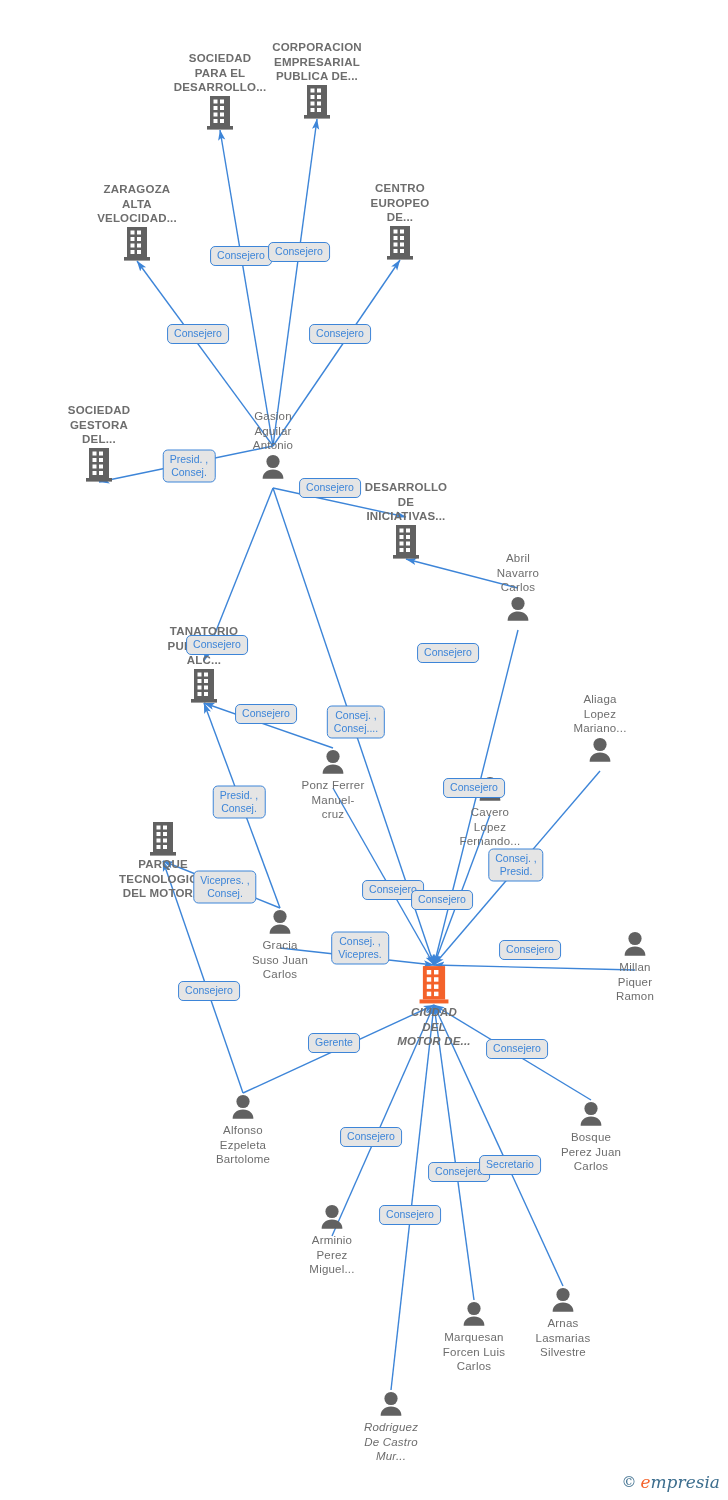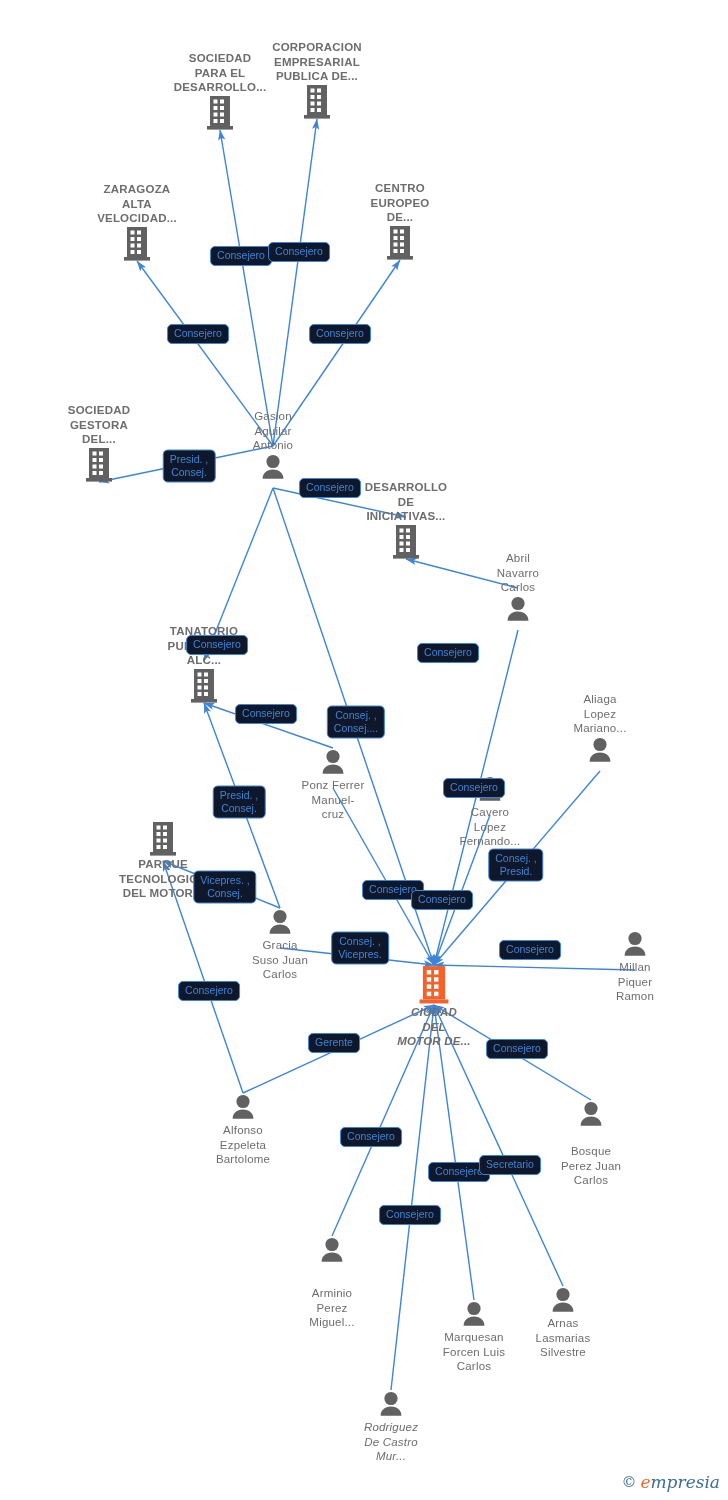--- a/index.html
+++ b/index.html
@@ -49,21 +49,21 @@
     color: #6d6d6d;
   }
   .node-label.plain {
     font-weight: normal;
   }
   .icon-wrap {
     line-height: 0;
   }
   .edge-label {
     position: absolute;
-    background: #0f172a;
+    background: #e5e5e5;
     border: 1.4px solid #3d85d8;
     border-radius: 5px;
     color: #3d85d8;
     font-size: 10.5px;
     line-height: 13px;
     padding: 2px 6px 3px 6px;
     text-align: center;
     white-space: pre-line;
     transform: translate(-50%, -50%);
     box-sizing: border-box;
@@ -366,30 +366,30 @@
       </div>
       <div class="node" style="left: 243px; top: 1093px;">
         <div class="icon-wrap"><svg width="30" height="30" viewBox="0 0 30 30">
             <circle cx="15" cy="8.5" r="6.6" fill="#616161"></circle>
             <path d="M15 16.5c-6.4 0-10.4 4-10.4 9.2h20.8c0-5.2-4-9.2-10.4-9.2z" fill="#616161"></path>
           </svg></div>
         <div class="node-label plain">Alfonso
 Ezpeleta
 Bartolome</div>
       </div>
-      <div class="node" style="left: 591px; top: 1100px; gap: 14px;">
+      <div class="node" style="left: 591px; top: 1100px;">
         <div class="icon-wrap"><svg width="30" height="30" viewBox="0 0 30 30">
             <circle cx="15" cy="8.5" r="6.6" fill="#616161"></circle>
             <path d="M15 16.5c-6.4 0-10.4 4-10.4 9.2h20.8c0-5.2-4-9.2-10.4-9.2z" fill="#616161"></path>
           </svg></div>
         <div class="node-label plain">Bosque
 Perez Juan
 Carlos</div>
       </div>
-      <div class="node" style="left: 332px; top: 1236px; gap: 20px;">
+      <div class="node" style="left: 332px; top: 1203px;">
         <div class="icon-wrap"><svg width="30" height="30" viewBox="0 0 30 30">
             <circle cx="15" cy="8.5" r="6.6" fill="#616161"></circle>
             <path d="M15 16.5c-6.4 0-10.4 4-10.4 9.2h20.8c0-5.2-4-9.2-10.4-9.2z" fill="#616161"></path>
           </svg></div>
         <div class="node-label plain">Arminio
 Perez
 Miguel...</div>
       </div>
       <div class="node" style="left: 474px; top: 1300px;">
         <div class="icon-wrap"><svg width="30" height="30" viewBox="0 0 30 30">

